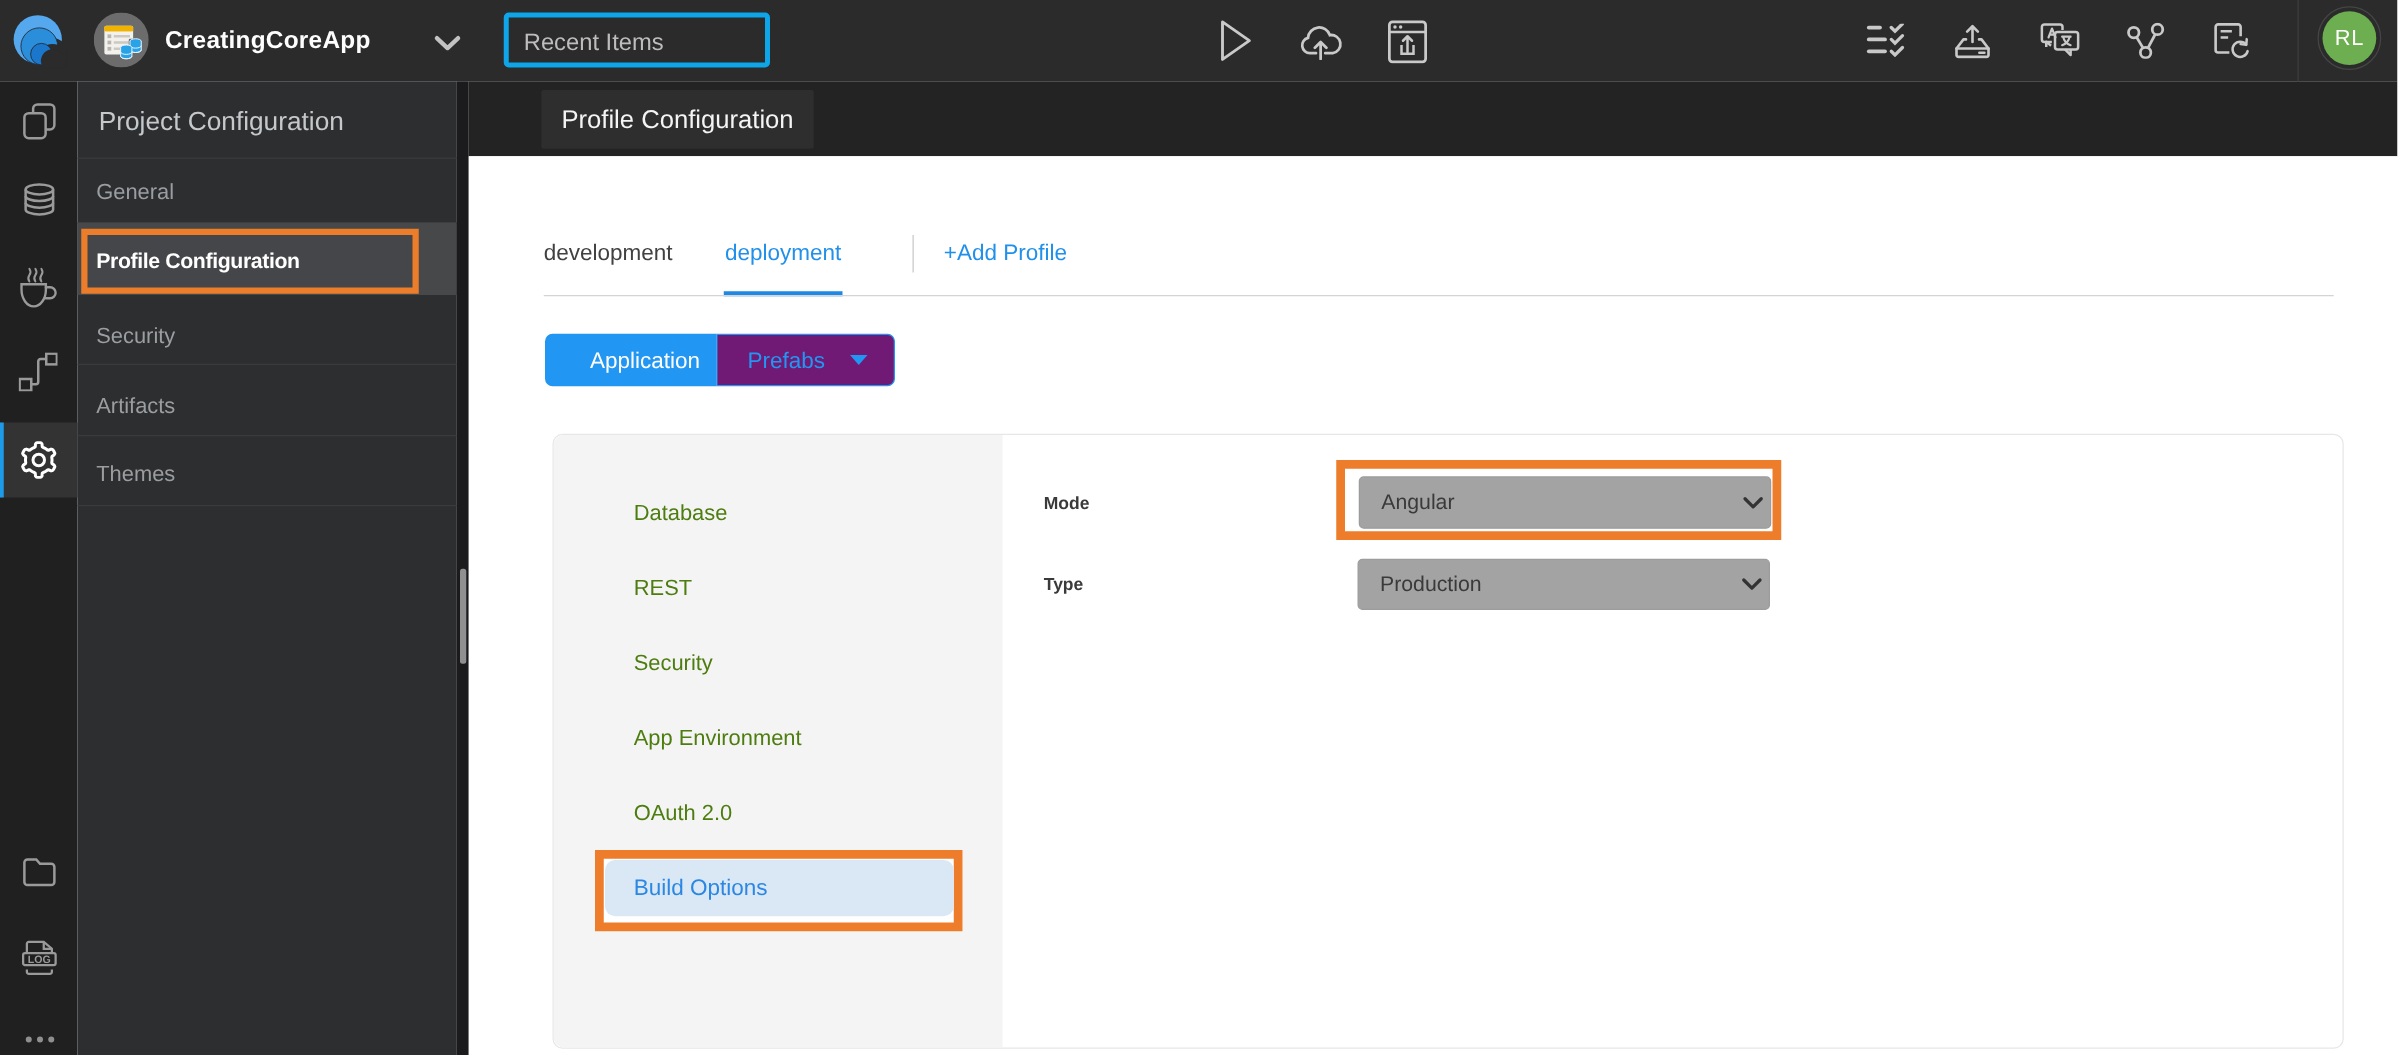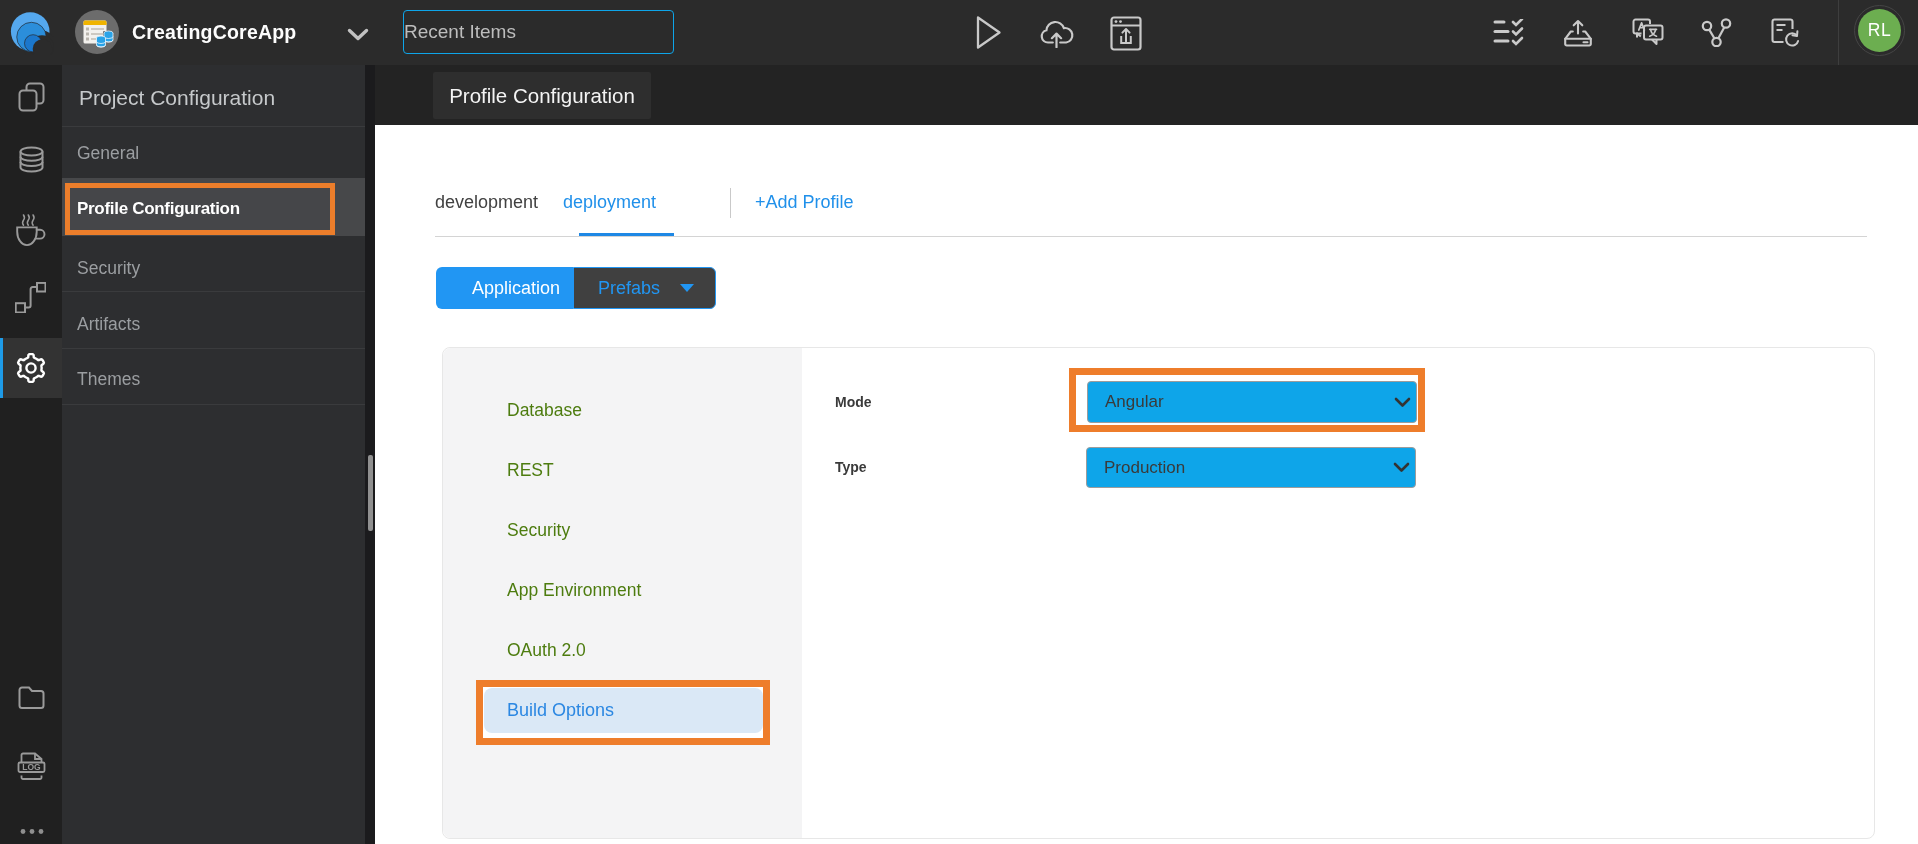--- a/index.html
+++ b/index.html
@@ -5,22 +5,22 @@
 * { margin:0; padding:0; box-sizing:border-box; }
 html,body { width:1918px; height:844px; overflow:hidden; background:#fff;
   font-family:"Liberation Sans", sans-serif; }
 .abs { position:absolute; }
 #stage { position:relative; width:1918px; height:844px; }
 
 
 #topbar { left:0; top:0; width:1918px; height:65px; background:#2b2b2b; }
 #projname { left:132px; top:0; height:65px; line-height:65px; color:#fdfdfd;
   font-size:19.5px; font-weight:700; letter-spacing:0.2px; }
-#recentbox { left:403px; top:10px; width:271px; height:44px; border:1px solid #0ea5e9;
-  border-radius:4px; color:#bdbdbd; font-size:19px; line-height:42px; }
+#recentbox { left:403px; top:10px; width:213px; height:44px; border:4px solid #0ea5e9;
+  border-radius:4px; color:#bdbdbd; font-size:19px; line-height:42px; padding-left:12px; }
 #avdivider { left:1838px; top:0; width:1px; height:65px; background:#3e3e3e; }
 #avring { left:1854px; top:5px; width:51px; height:51px; border-radius:50%; border:1px solid #454545; }
 #avatar { left:1858px; top:9px; width:43px; height:43px; border-radius:50%; background:#6cae50;
   color:#fff; font-size:17.5px; text-align:center; line-height:43px; letter-spacing:0.5px; }
 
 
 #rail { left:0; top:65px; width:62px; height:779px; background:#202020; }
 #railactive { left:0; top:338px; width:62px; height:60px; background:#333333; border-left:3px solid #1e9be8; }
 
 
@@ -37,44 +37,44 @@
 #sbthumb { left:368px; top:448px; width:4.5px; height:76px; background:#909090; border-radius:2px; }
 
 
 #tabstrip { left:375px; top:65px; width:1543px; height:60px; background:#232323; }
 #tabbox { left:58px; top:7px; width:218px; height:47px; background:#2e2e2e; border-radius:2px;
   color:#f4f4f4; font-size:20.5px; text-align:center; line-height:47px; }
 #main { left:375px; top:125px; width:1543px; height:719px; background:#ffffff; }
 
 .tabtxt { position:absolute; top:192px; height:20px; line-height:20px; font-size:18px; }
 #tdev { left:435px; color:#414141; }
-#tdep { left:563px; color:#2090ea; }
+#tdep { left:580px; color:#2090ea; }
 #tabdiv2 { left:730px; top:188px; width:1px; height:30px; background:#c9c9c9; }
 #taddp { left:755px; color:#2090ea; }
 #underline { left:579px; top:233px; width:95px; height:4px; background:#1e88e5; }
 #hrline { left:435px; top:236px; width:1432px; height:1px; background:#d4d4d4; }
 #btnapp { left:436px; top:267px; width:137px; height:42px; background:#2196f3; color:#fff;
   border-radius:6px 0 0 6px; font-size:18px; text-align:center; line-height:42px;padding-left:23px; }
-#btnpre { left:573px; top:267px; width:143px; height:42px; background:#404040; color:#2196f3;
+#btnpre { left:573px; top:267px; width:143px; height:42px; background:#701a75; color:#2196f3;
   border:1px solid #2196f3; border-radius:0 6px 6px 0; font-size:18px; line-height:40px; }
 #pretxt { position:absolute; left:24px; top:0; }
 #precaret { position:absolute; left:106px; top:16px; width:0; height:0;
   border-left:7.5px solid transparent; border-right:7.5px solid transparent; border-top:8px solid #2196f3; }
 
 #panel { left:442px; top:347px; width:1433px; height:492px; border:1px solid #e7e7e7; border-radius:8px; }
 #graycol { left:443px; top:348px; width:359px; height:490px; background:#f4f4f5; border-radius:8px 0 0 8px; }
 .litem { position:absolute; left:507px; color:#4d7c0f; font-size:17.5px; height:24px; line-height:24px; }
 
 #borange { left:476px; top:680px; width:294px; height:65px; border:7px solid #ee7d2b; background:#fff; }
 #bpill { left:484px; top:688px; width:279px; height:45px; background:#dae8f6; border-radius:8px; }
 #btext { position:absolute; left:507px; top:688px; height:45px; line-height:45px; color:#2b87e2; font-size:18px; }
 
 .flabel { position:absolute; left:835px; color:#3a3a3a; font-size:14px; font-weight:700; height:24px; line-height:24px; }
 #morange { left:1069px; top:368px; width:356px; height:64px; border:7px solid #ee7d2b; background:#fff; }
-.sel { position:absolute; border:1px solid #9c9c9c; border-radius:4px; background:#0ea5e9;
+.sel { position:absolute; border:1px solid #9c9c9c; border-radius:4px; background:#a3a3a3;
   color:#3a3a3a; font-size:17px; line-height:40px; padding-left:17px; }
 #sel1 { left:1087px; top:381px; width:330px; height:42px; }
 #sel2 { left:1086px; top:447px; width:330px; height:41px; }
 .chev { position:absolute; }
 </style>
 </head>
 <body>
 <div id="stage">
   <div class="abs" id="topbar"></div>
   <div class="abs" id="projname">CreatingCoreApp</div>

